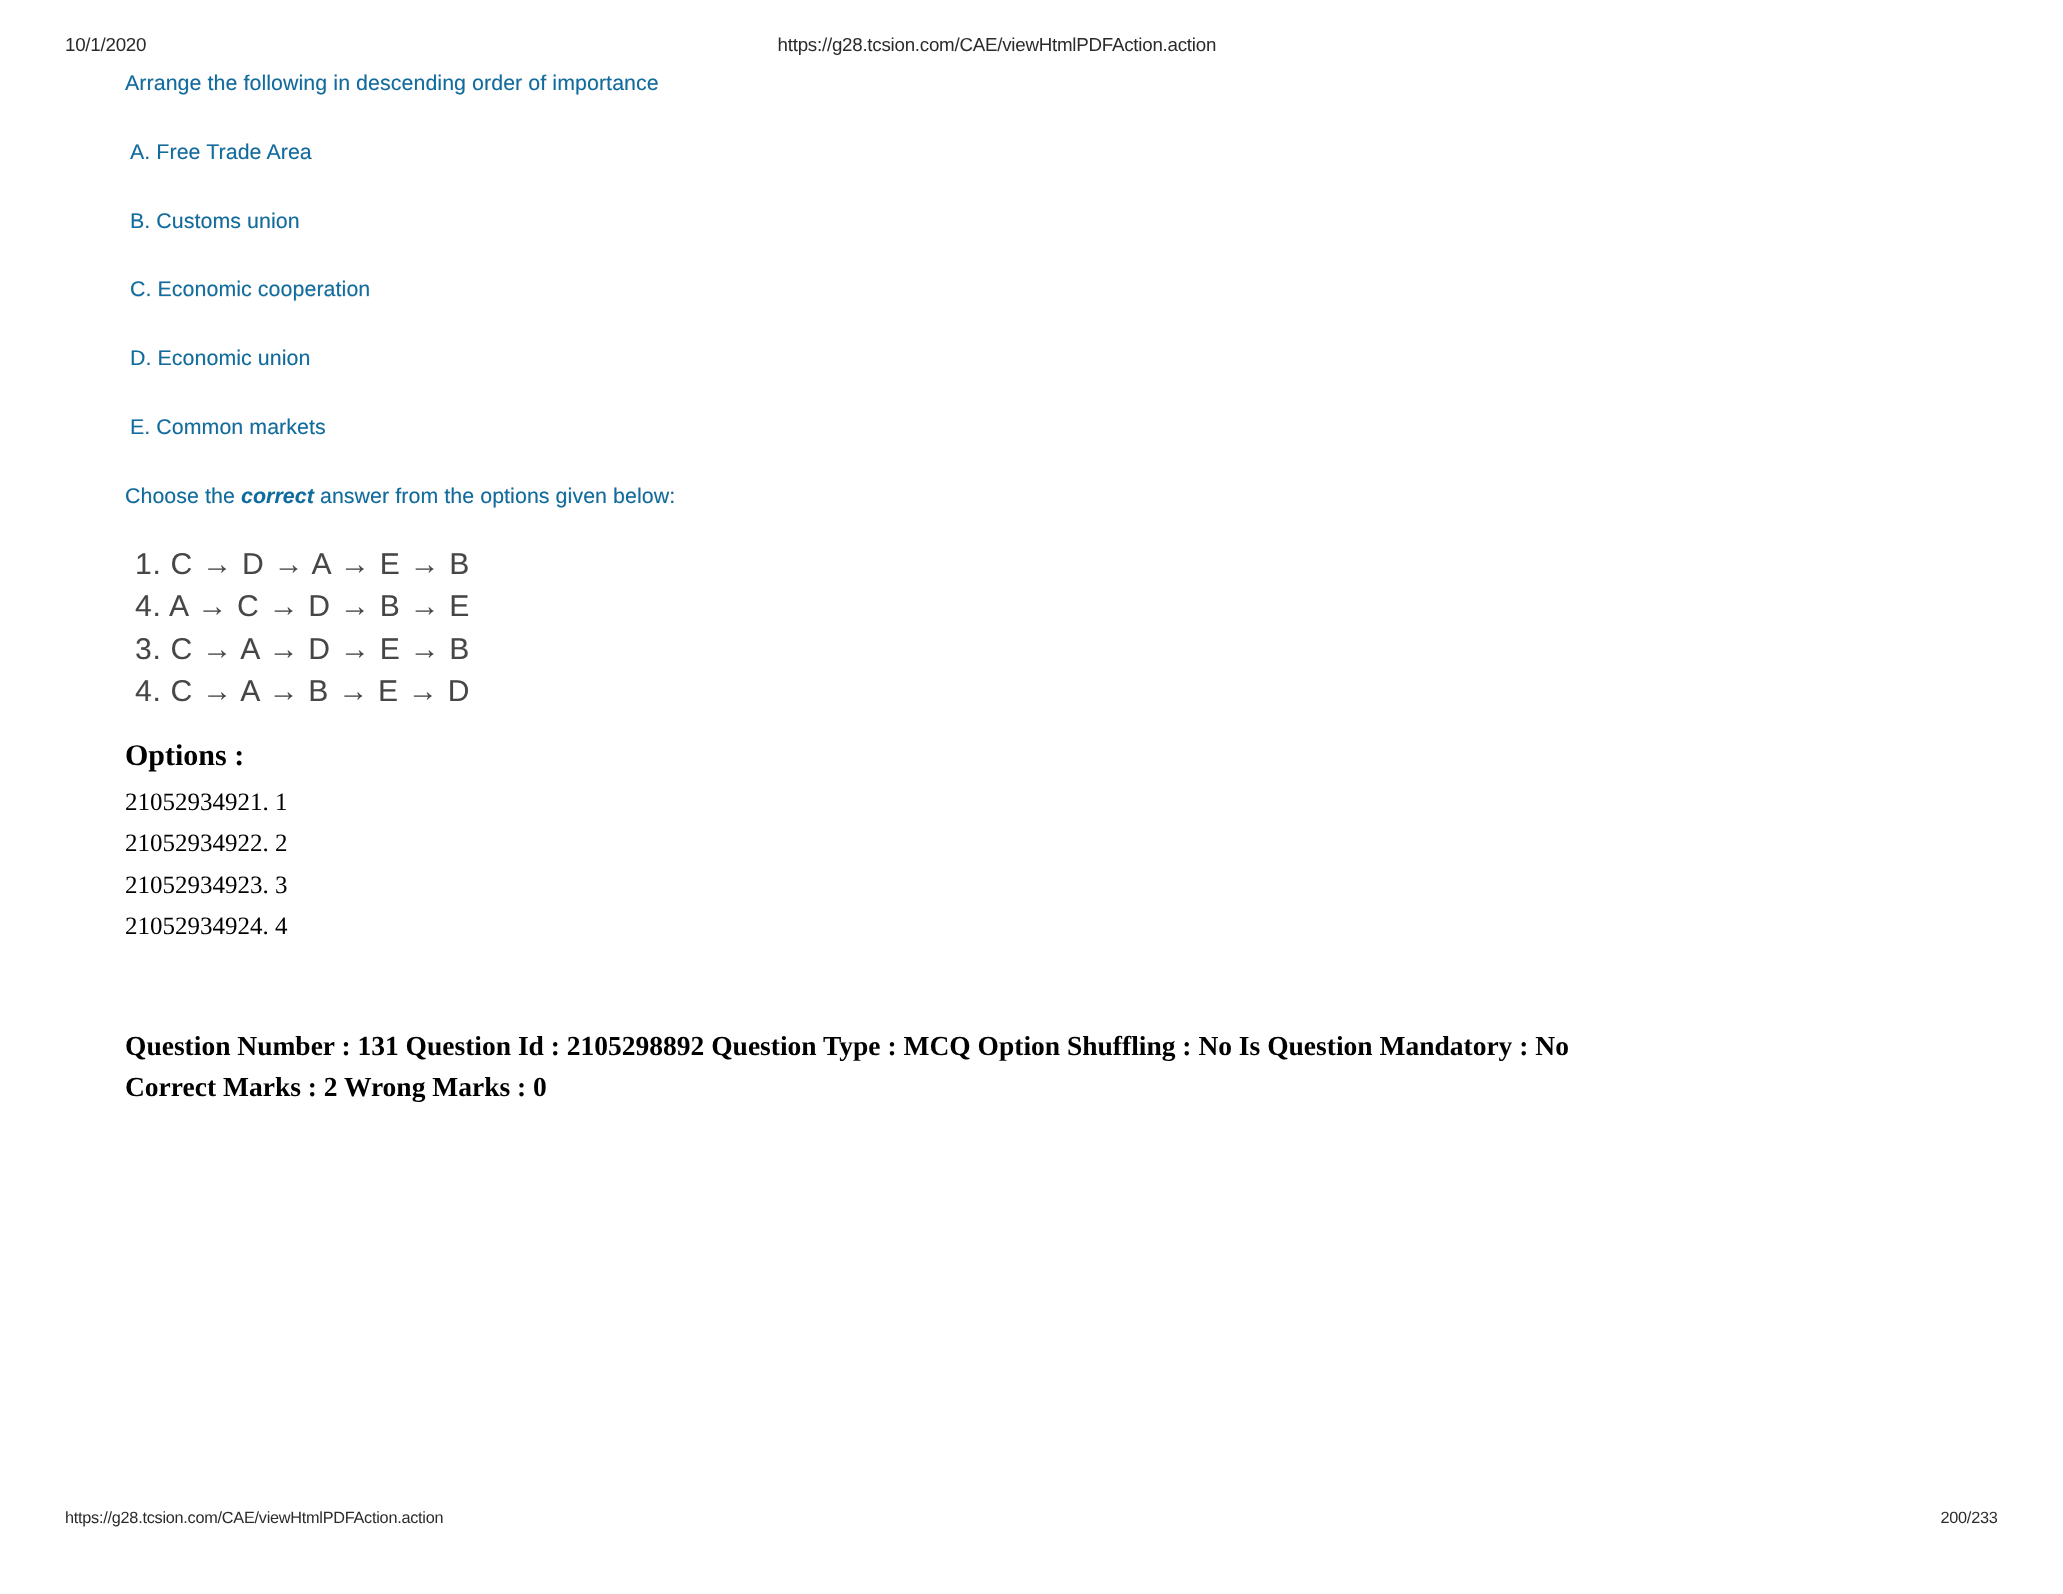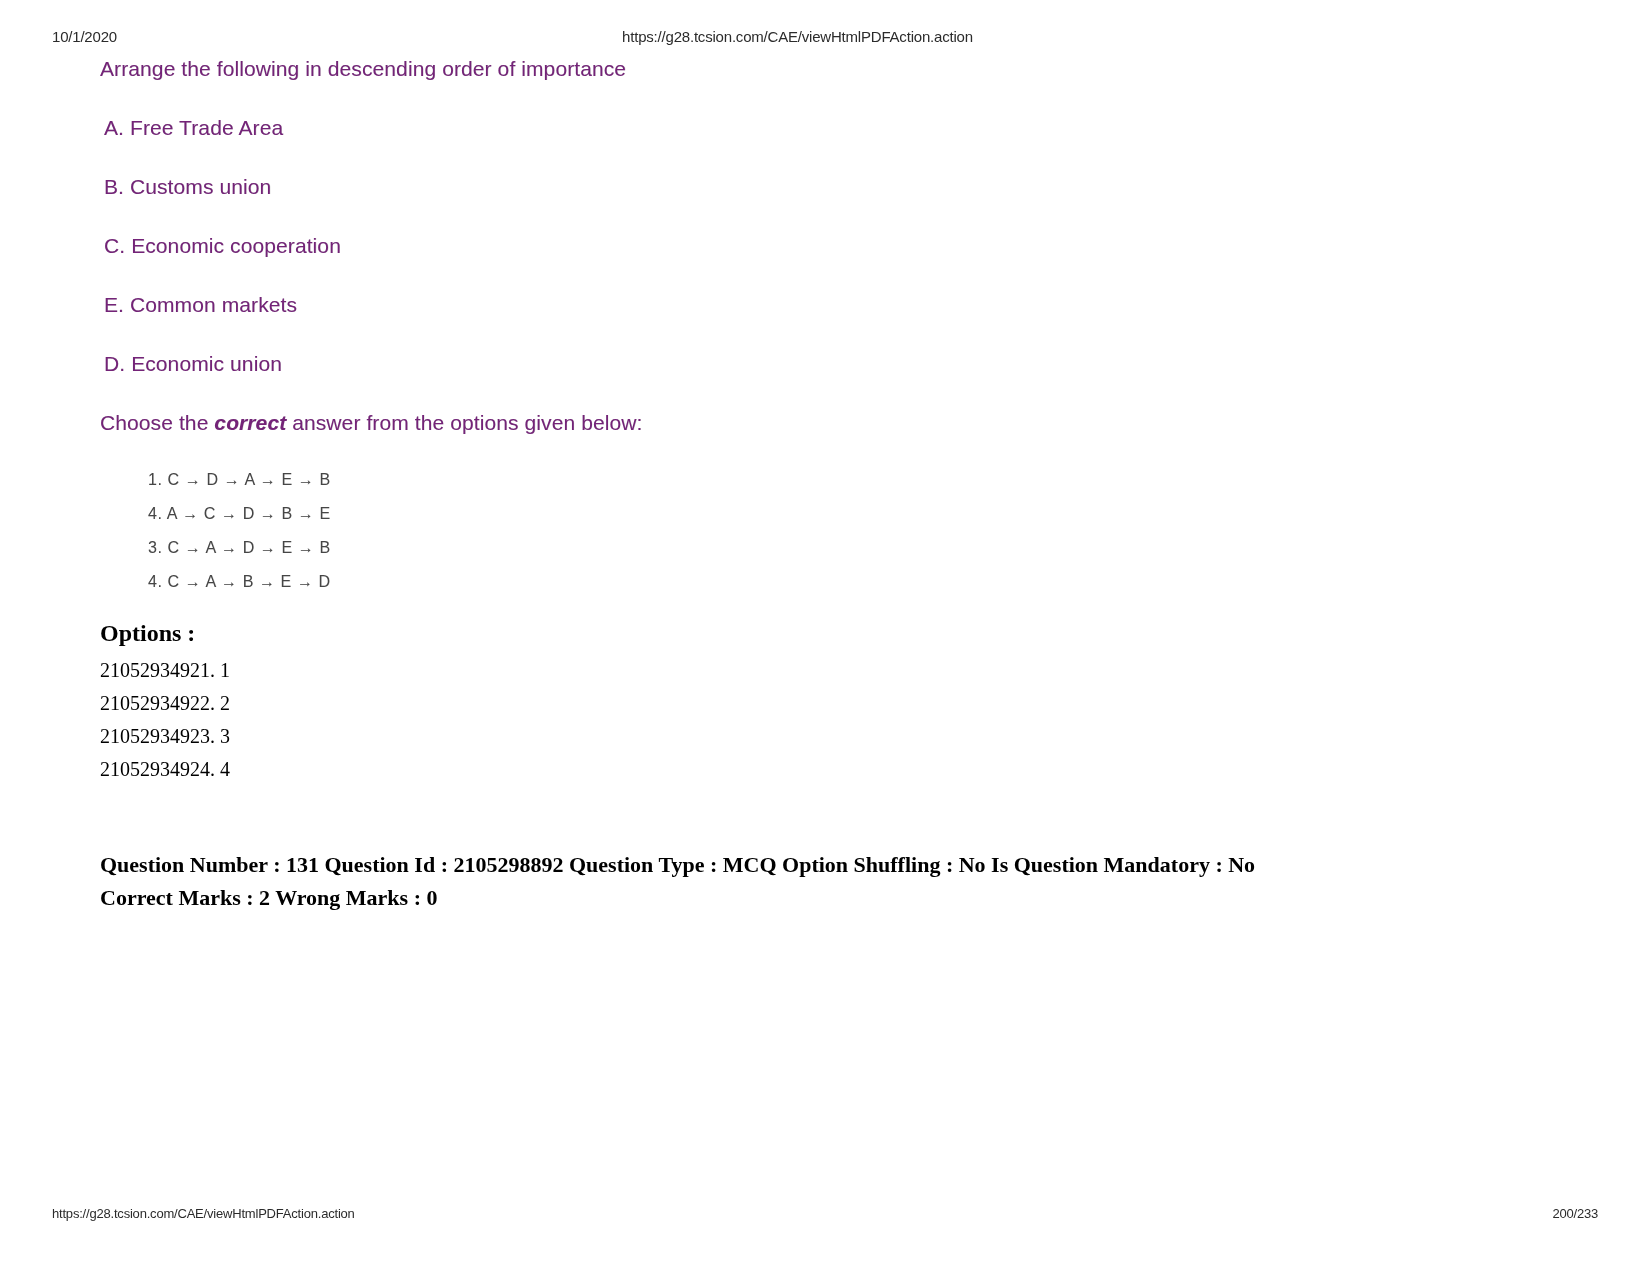--- a/index.html
+++ b/index.html
@@ -74,45 +74,44 @@
   }
 
   
   .scan-block {
     font-family: "Liberation Sans", sans-serif;
     color: #3a3a3a;
     filter: contrast(0.92) brightness(1.02);
     -webkit-font-smoothing: none;
   }
   .scan-line {
-    font-size: 21px;
+    font-size: 17px;
     line-height: 1;
-    color: #701a75;
+    color: #0369a1;
     white-space: nowrap;
     letter-spacing: 0.1px;
     text-shadow: 0.35px 0 0 rgba(120,120,120,0.30),
                  0 0.35px 0 rgba(150,150,150,0.22);
   }
   .stem      { margin: 0 0 0 0;  }
   .item      { margin: 38px 0 0 4px; }
   .choose    { margin: 38px 0 0 0; }
   .choose b  { font-weight: bold; font-style: italic; }
 
   .seq-list {
     margin: 30px 0 0 8px;
   }
   .seq-line {
     font-family: "Liberation Sans", sans-serif;
-    font-size: 16px;
+    font-size: 24px;
     line-height: 34px;
     color: #3f3f3f;
     white-space: pre;
     letter-spacing: 0.6px;
     text-shadow: 0.35px 0 0 rgba(120,120,120,0.28);
-    margin-left: 40px;
   }
 
   
   .crisp {
     font-family: "Liberation Serif", serif;
     color: #000000;
   }
   .options-label {
     font-size: 24px;
     font-weight: bold;
@@ -148,22 +147,22 @@
 
   <div class="content">
 
     <div class="scan-block">
 
       <div class="scan-line stem">Arrange the following in descending order of importance</div>
 
       <div class="scan-line item">A. Free Trade Area</div>
       <div class="scan-line item">B. Customs union</div>
       <div class="scan-line item">C. Economic cooperation</div>
+      <div class="scan-line item">D. Economic union</div>
       <div class="scan-line item">E. Common markets</div>
-      <div class="scan-line item">D. Economic union</div>
 
       <div class="scan-line choose"><span>Choose the </span><b>correct</b><span> answer from the options given below:</span></div>
 
       <div class="seq-list">
         <div class="seq-line">1. C → D → A → E → B</div>
         <div class="seq-line">4. A → C → D → B → E</div>
         <div class="seq-line">3. C → A → D → E → B</div>
         <div class="seq-line">4. C → A → B → E → D</div>
       </div>
 

